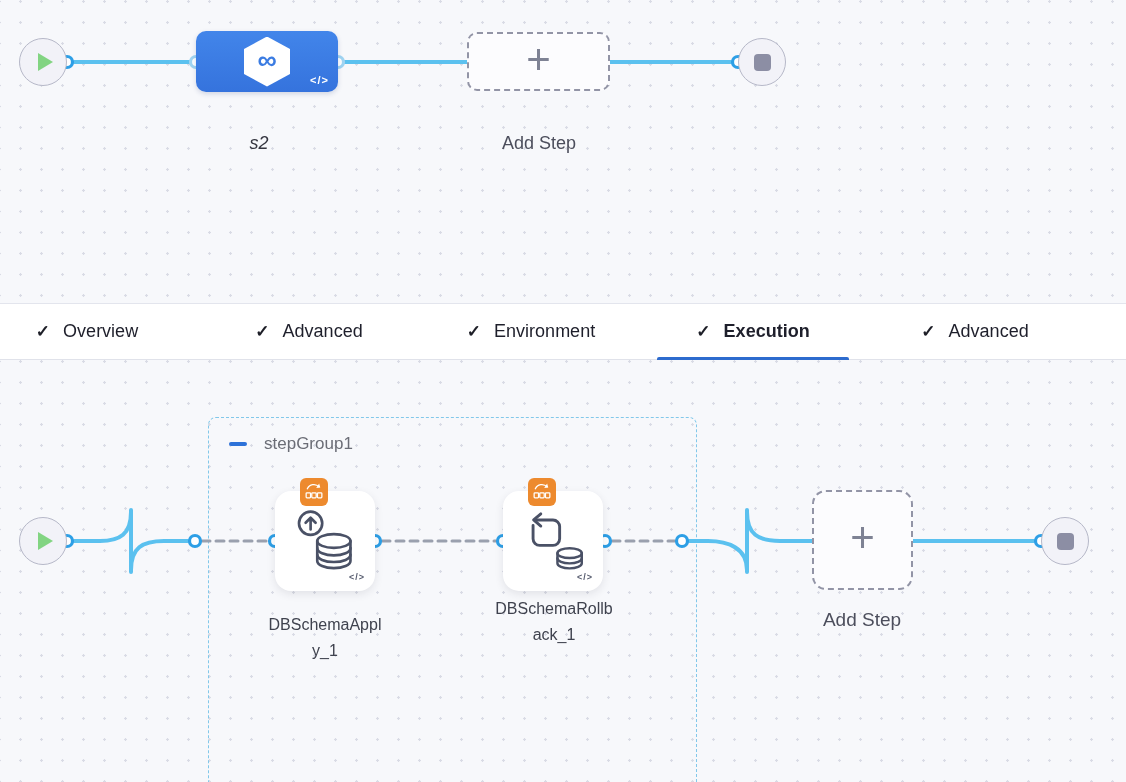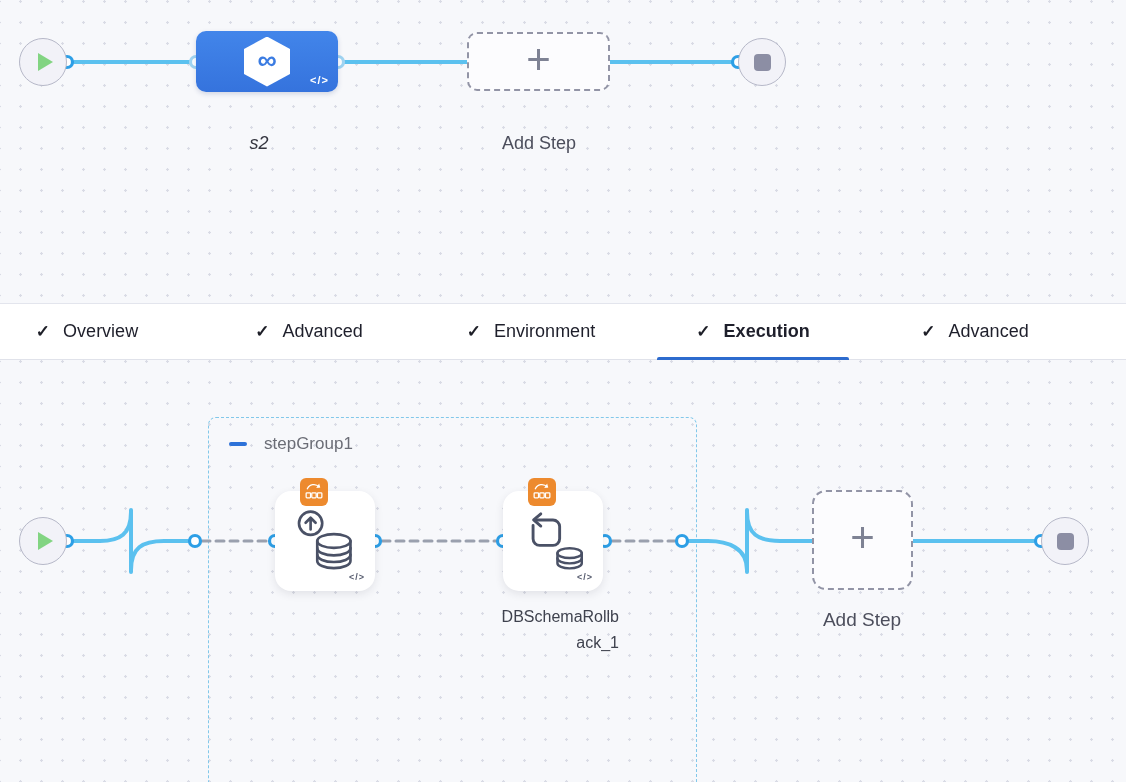--- a/index.html
+++ b/index.html
@@ -229,41 +229,45 @@
       <svg width="62" height="62" viewBox="0 0 56 56" fill="none" stroke="#4a5166" stroke-width="2.4" stroke-linecap="round" stroke-linejoin="round">
         <circle cx="15" cy="12" r="10.5"></circle>
         <path d="M15 17.5 V7.5 M10.5 11.5 L15 7 L19.5 11.5"></path>
         <path d="M21 28 v18 c0 3.6 6.7 6.5 15 6.5 s15 -2.9 15 -6.5 v-18"></path>
         <ellipse cx="36" cy="28" rx="15" ry="6.2"></ellipse>
         <path d="M21 34.5 c0 3.6 6.7 6.5 15 6.5 s15 -2.9 15 -6.5"></path>
         <path d="M21 40.5 c0 3.6 6.7 6.5 15 6.5 s15 -2.9 15 -6.5"></path>
       </svg>
       <span class="code-badge">&lt;/&gt;</span>
     </div>
+    <div class="node-label steps" style="left:325px; top:252px; width:130px; margin-left:-65px; transform:none;">
+      <div>DBSchemaAppl</div>
+      <div>y_1</div>
+    </div>
 
     <div class="step-card" style="left:503px; top:131px;">
       <div class="step-badge">
         <svg width="22" height="22" viewBox="0 0 28 28" fill="none" stroke="#ffffff" stroke-width="1.6" stroke-linecap="round">
           <path d="M5.5 10 A 9 9 0 0 1 20.5 7.5"></path>
           <path d="M20.5 3.2 L22 8.3 L16.8 8.9" fill="#ffffff" stroke="none"></path>
           <rect x="4" y="15" width="5.6" height="6.4" rx="1"></rect>
           <rect x="11.2" y="15" width="5.6" height="6.4" rx="1"></rect>
           <rect x="18.4" y="15" width="5.6" height="6.4" rx="1"></rect>
         </svg>
       </div>
       <svg width="62" height="62" viewBox="0 0 56 56" fill="none" stroke="#4a5166" stroke-width="2.6" stroke-linecap="round" stroke-linejoin="round">
         <path d="M12 9 H28 a6 6 0 0 1 6 6 V26 a6 6 0 0 1 -6 6 H16 a6 6 0 0 1 -6 -6 V14"></path>
         <path d="M17 3.5 L10.5 9 L17 14.5"></path>
         <path d="M32 39 v9 c0 2.6 4.9 4.7 11 4.7 s11 -2.1 11 -4.7 v-9" stroke-width="2.2"></path>
         <ellipse cx="43" cy="39" rx="11" ry="4.4" stroke-width="2.2"></ellipse>
         <path d="M32 43.5 c0 2.6 4.9 4.7 11 4.7 s11 -2.1 11 -4.7" stroke-width="2.2"></path>
       </svg>
       <span class="code-badge">&lt;/&gt;</span>
     </div>
-    <div class="node-label steps" style="left:554px; top:244px; width:130px; margin-left:-65px; transform:none;text-align:right;">
+    <div class="node-label steps" style="left:554px; top:236px; width:130px; margin-left:-65px; transform:none;">
       <div>DBSchemaRollb</div>
       <div>ack_1</div>
     </div>
 
     <div class="add-node step-add">
       <span class="plus-glyph">+</span>
     </div>
     <div class="node-label dim" style="left:862px; top:249px; font-size:19px;">Add Step</div>
 
     <div class="circle-node" style="left:1041px; top:157px;">

